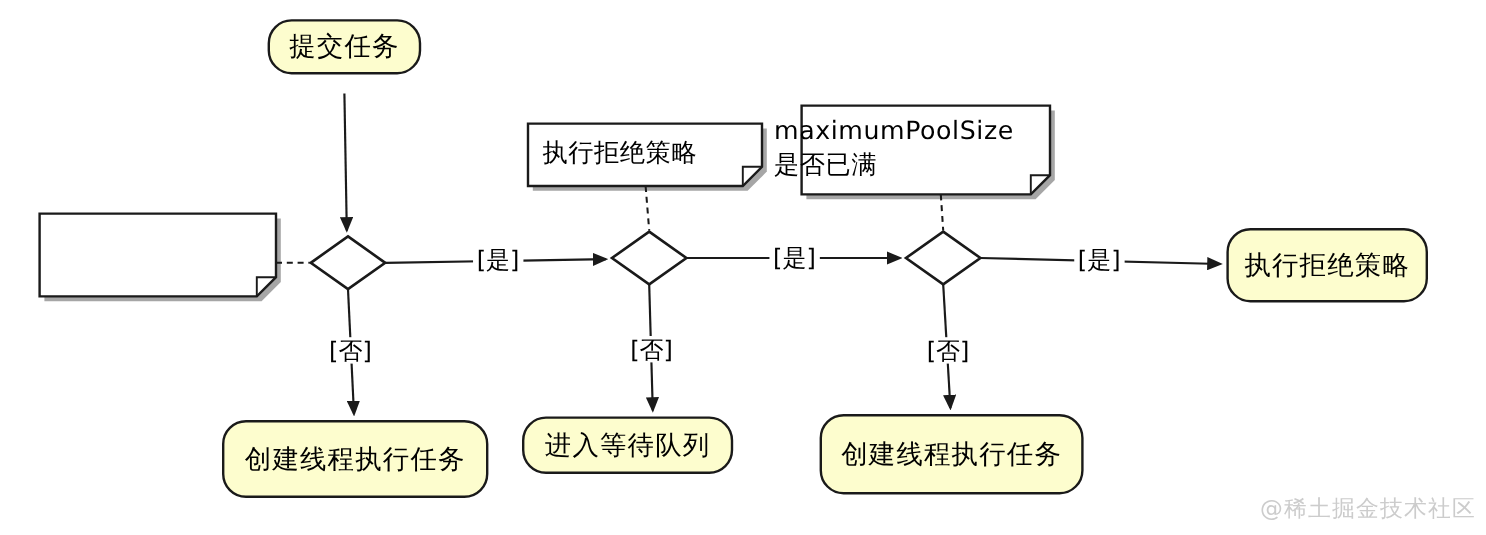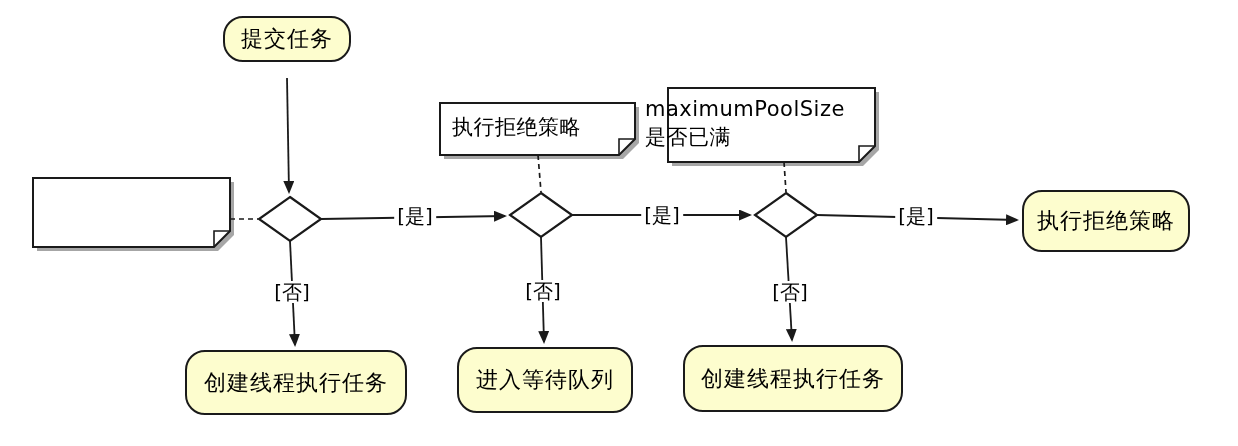--- a/index.html
+++ b/index.html
@@ -74,31 +74,32 @@
       <polygon points="290,197 321,219 290,241 259,219"></polygon>
       <polygon points="541,193 572,215 541,237 510,215"></polygon>
       <polygon points="786,193 817,215 786,237 755,215"></polygon>
     </g>
   </svg>
 
   <div class="activity" style="left:223px;top:16px;width:128px;height:46px;">提交任务</div>
 
   <div class="activity" style="left:185px;top:350px;width:222px;height:65px;">创建线程执行任务</div>
 
-  <div class="activity" style="left:457px;top:347px;width:176px;height:66px;">进入等待队列</div>
+  <div class="activity" style="left:435px;top:347px;width:176px;height:48px;">进入等待队列</div>
 
   <div class="activity" style="left:683px;top:345px;width:220px;height:67px;">创建线程执行任务</div>
 
   <div class="activity" style="left:1022px;top:190px;width:168px;height:62px;border-radius:20px;">执行拒绝策略</div>
 
 
   <div class="note-text" style="left:452px;top:114px;width:180px;">执行拒绝策略</div>
 
   <div class="note-text" style="left:645px;top:96px;width:195px;">maximumPoolSize是否已满</div>
 
   <div class="edge-label" style="left:415px;top:216px;">[是]</div>
   <div class="edge-label" style="left:662px;top:215px;">[是]</div>
   <div class="edge-label" style="left:916px;top:216px;">[是]</div>
   <div class="edge-label" style="left:292px;top:292px;">[否]</div>
   <div class="edge-label" style="left:543px;top:291px;">[否]</div>
   <div class="edge-label" style="left:790px;top:292px;">[否]</div>
 
+  <div class="watermark">@稀土掘金技术社区</div>
 </div>
 
 </body></html>

